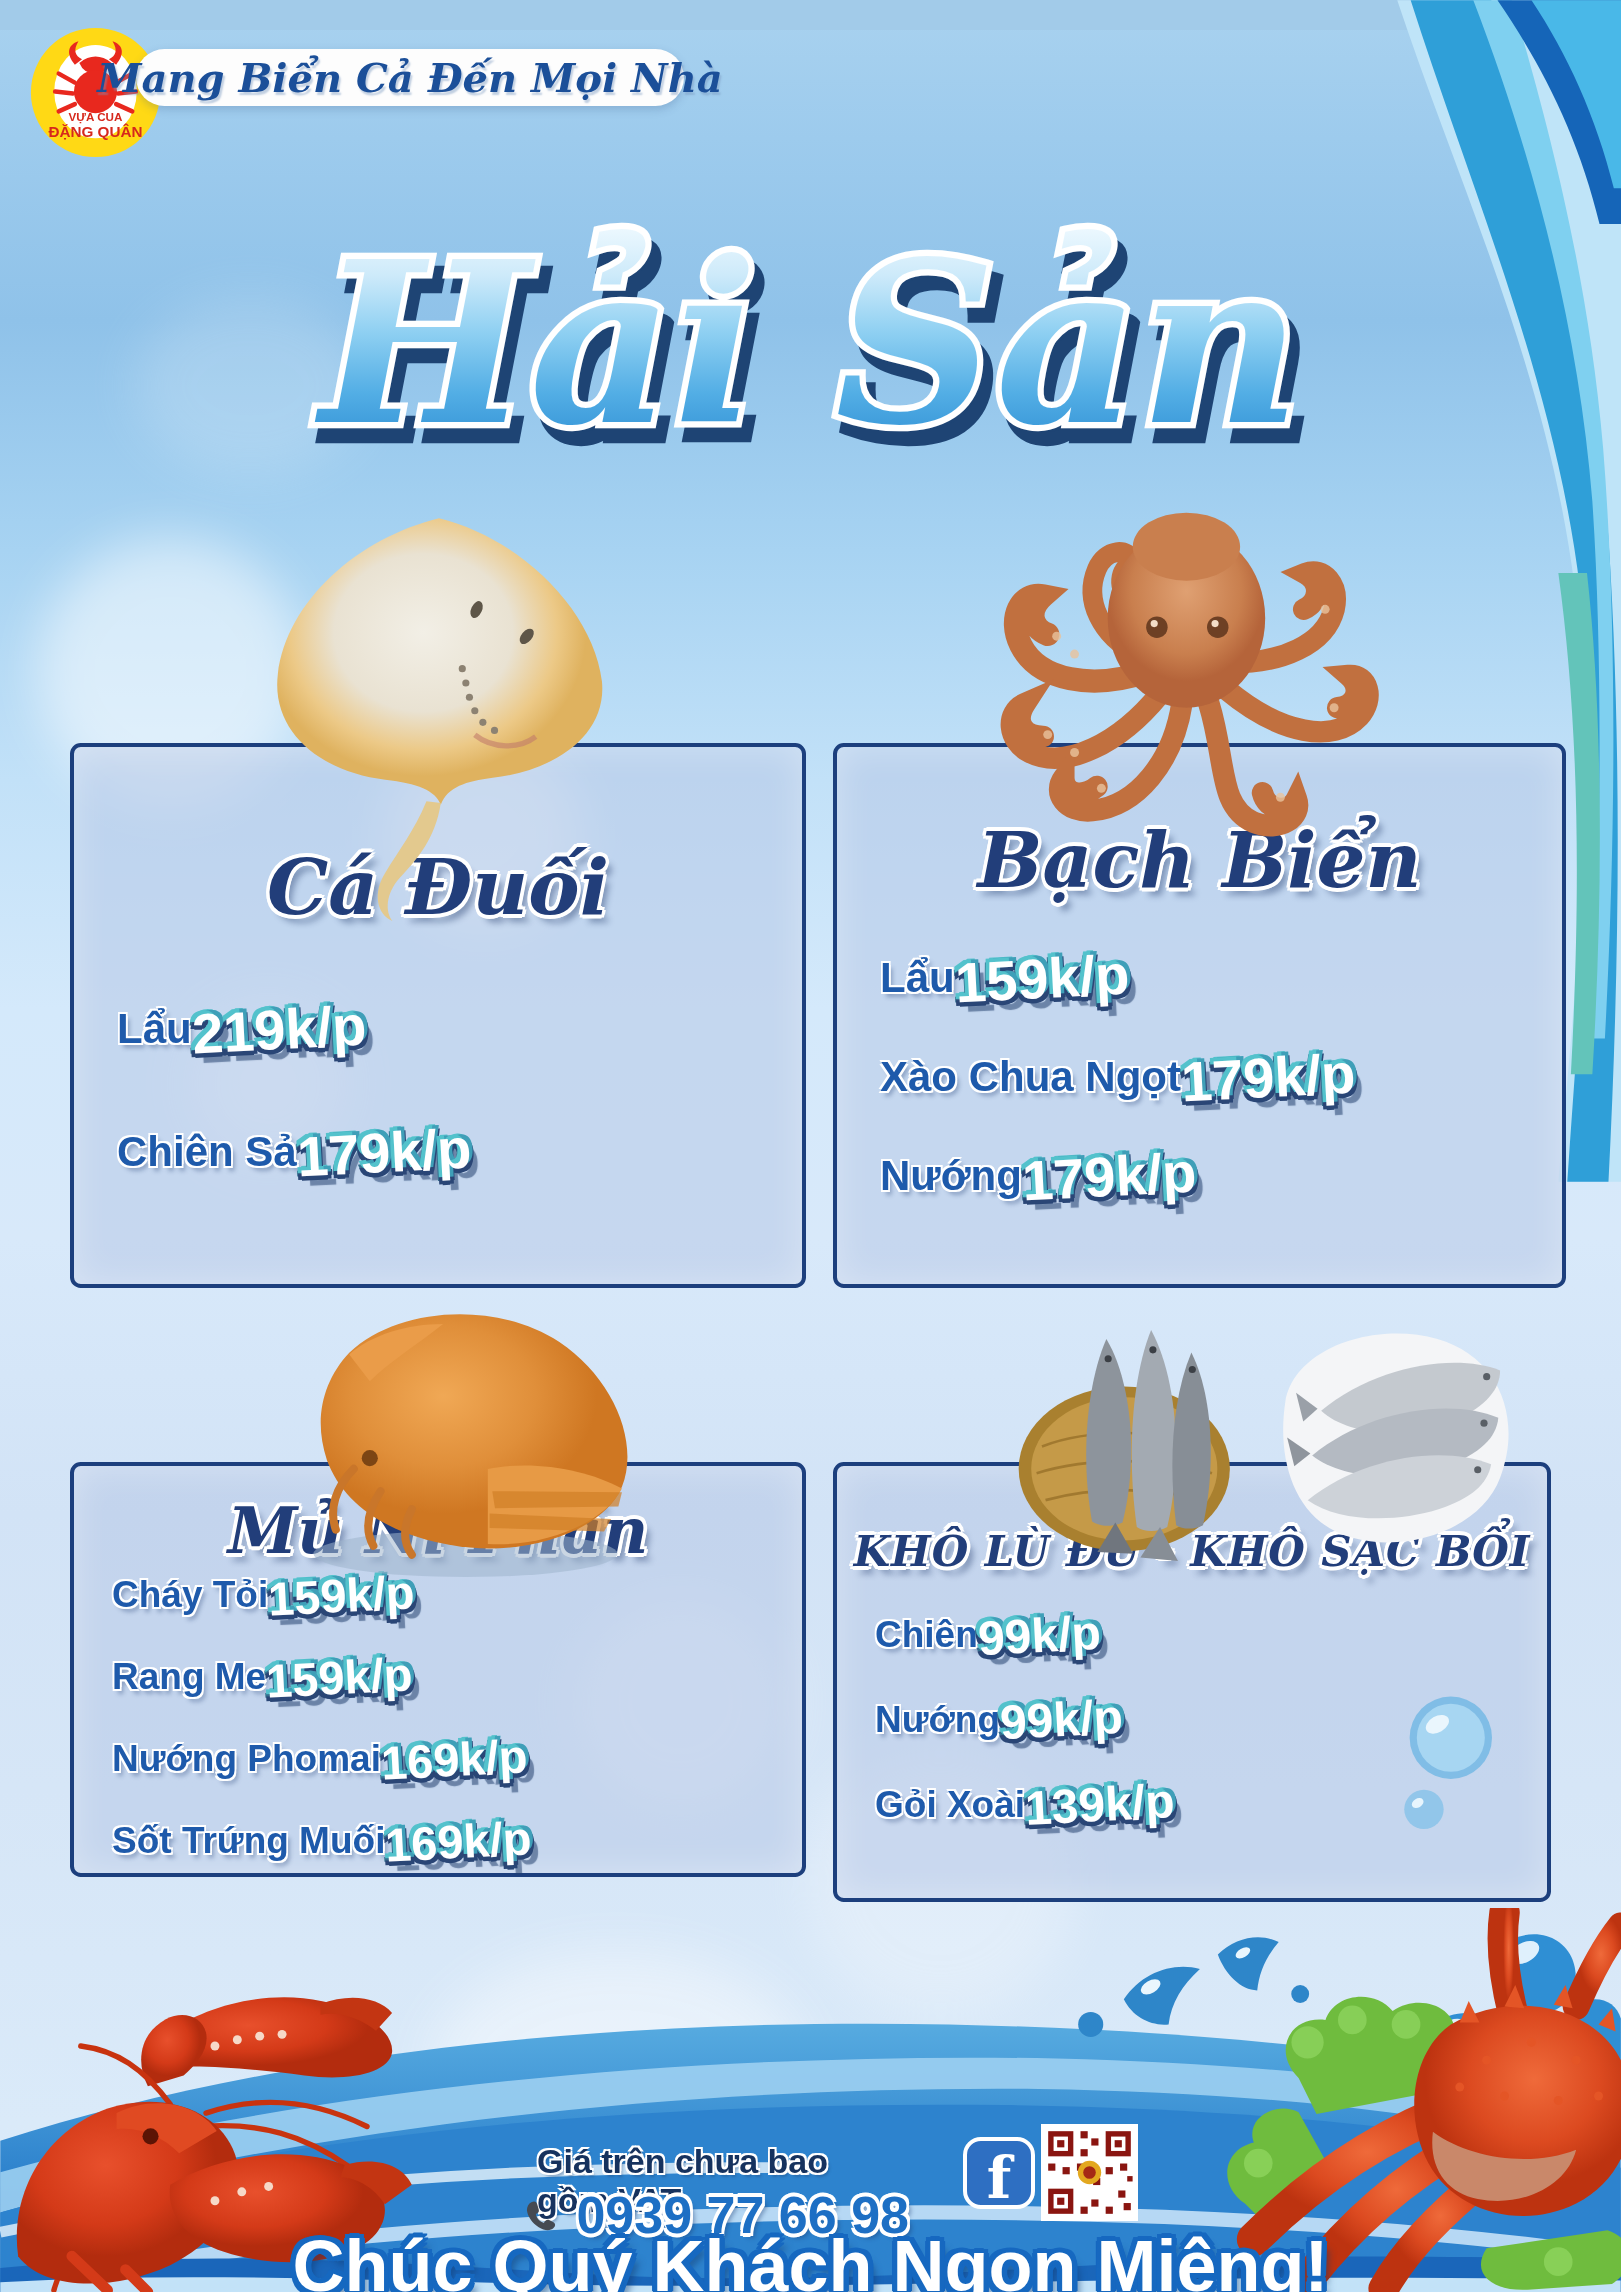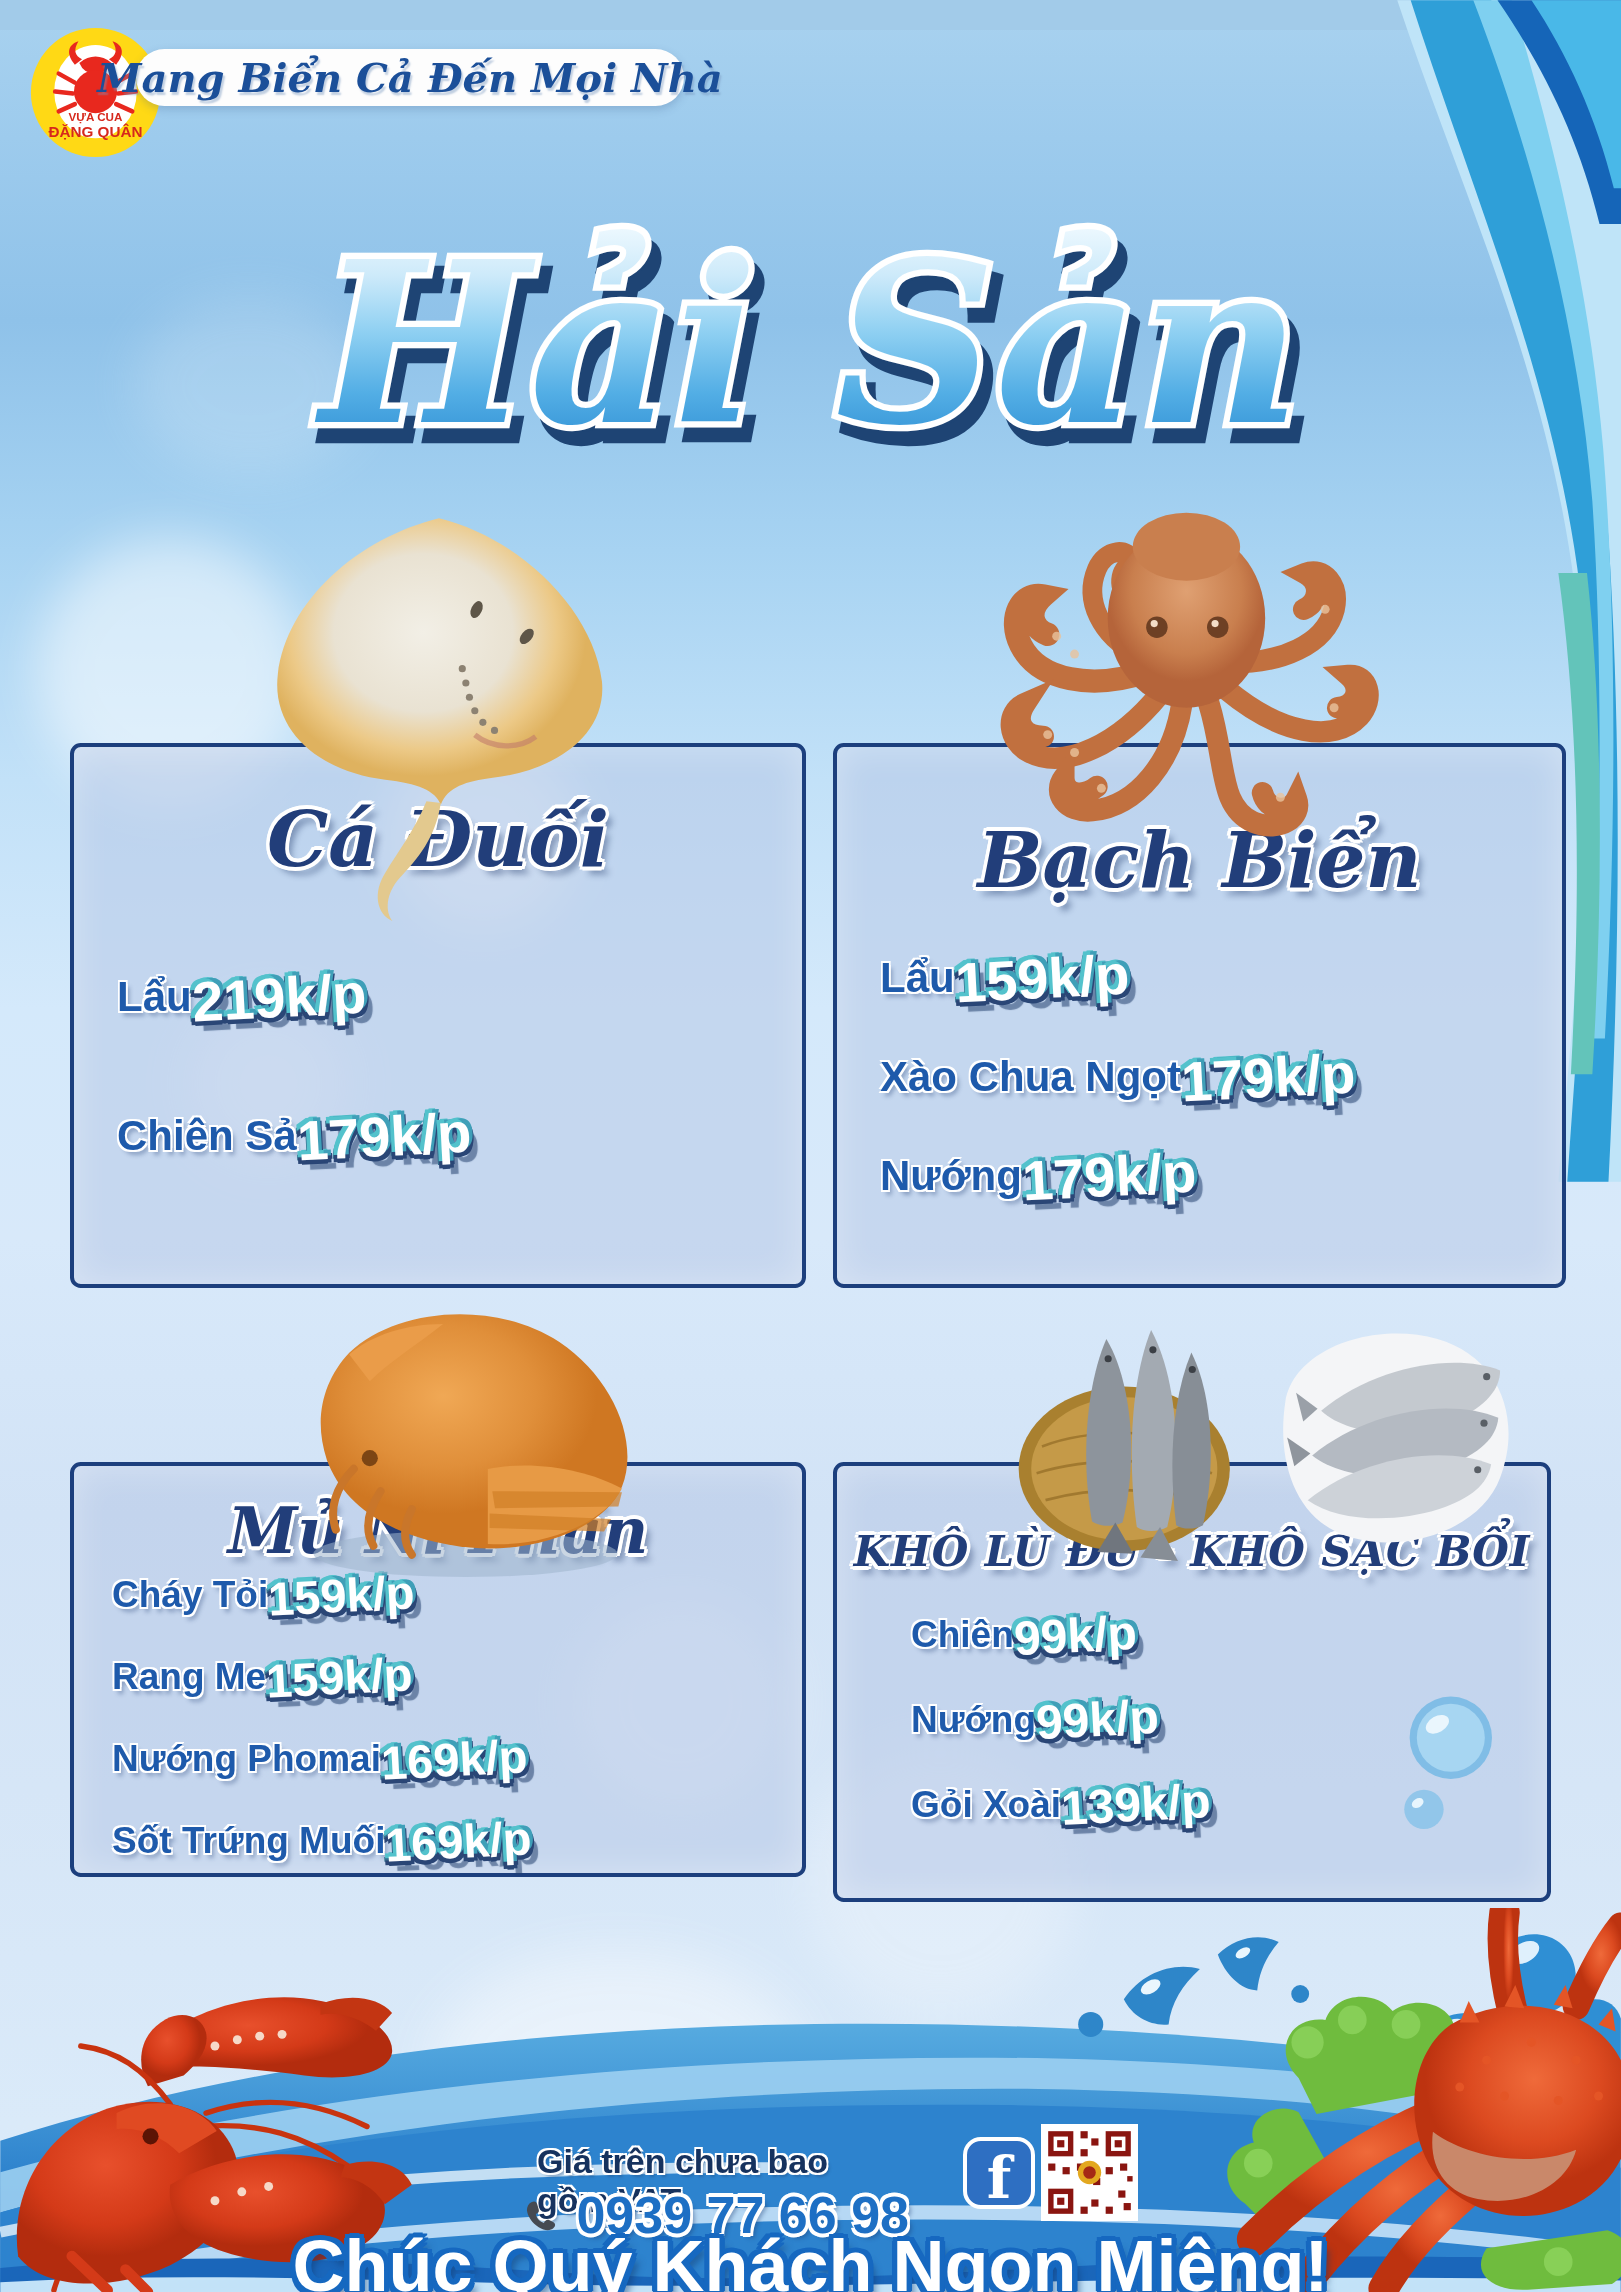--- a/index.html
+++ b/index.html
@@ -24,27 +24,27 @@
     -webkit-background-clip:text;background-clip:text;color:transparent;}
   
   .mbox{position:absolute;border:4.5px solid #1c3f7d;border-radius:10.7px;background:rgba(184,202,231,.58);
     box-shadow:inset 0 0 36px rgba(255,255,255,.35);display:flex;flex-direction:column;}
   .box1{left:70px;top:743px;width:728px;height:537px;}
   .box2{left:833px;top:743px;width:725px;height:537px;}
   .box3{left:70px;top:1462px;width:728px;height:407px;}
   .box4{left:833px;top:1462px;width:710px;height:432px;}
   .mtitle{text-align:center;font-family:"DejaVu Serif",serif;font-style:italic;font-weight:bold;color:#223e7a;line-height:1.05;
     text-shadow:-2.7px -2.7px 0 #fff,2.7px -2.7px 0 #fff,-2.7px 2.7px 0 #fff,2.7px 2.7px 0 #fff,0 -3.6px 0 #fff,0 3.6px 0 #fff,-3.6px 0 0 #fff,3.6px 0 0 #fff,6.3px 8px 6.3px rgba(25,50,100,.4);}
-  .box1 .mtitle{margin-top:52px;font-size:77px;}
+  .box1 .mtitle{margin-top:100px;font-size:77px;}
   .box2 .mtitle{margin-top:73px;font-size:77px;}
   .box3 .mtitle{margin-top:32px;font-size:63px;}
   .box4 .mtitle{margin-top:64px;font-size:42px;letter-spacing:0.9px;}
   .items{flex:1;display:flex;flex-direction:column;justify-content:space-evenly;padding:10.7px 36px 41px 43px;}
   .box3 .items{padding:3.6px 36px 25px 38px;gap:27px;}
-  .box4 .items{padding:3.6px 36px 36px 38px;margin-left:36px;}
+  .box4 .items{padding:3.6px 36px 36px 38px;}
   .mrow{display:flex;align-items:center;}
   .iname{font-weight:bold;color:#1e5aab;font-size:42px;
     text-shadow:-1.8px -1.8px 0 #fff,1.8px -1.8px 0 #fff,-1.8px 1.8px 0 #fff,1.8px 1.8px 0 #fff,3.6px 5.4px 4.5px rgba(25,55,110,.35);}
   .box3 .iname,.box4 .iname{font-size:37px;}
   .iprice{font-weight:bold;color:#ffffff;font-size:56px;transform:rotate(-3deg);
     text-shadow:-3.6px -3.6px 0 #53c2cc,3.6px -3.6px 0 #3f9fb8,-3.6px 3.6px 0 #2a4676,3.6px 3.6px 0 #2a4676,-4.5px 0 0 #35708f,4.5px 0 0 #2a4676,0 4.5px 0 #2a4676,0 -4.5px 0 #53c2cc,8px 9.9px 0.9px rgba(35,64,110,.55);}
   .box3 .iprice{font-size:47px;margin-right:82px;}
   .box4 .iprice{font-size:48px;margin-right:79px;}
   
   .vat-note{position:absolute;left:537px;top:2142px;width:340px;font-weight:bold;font-size:34px;color:#16325e;

